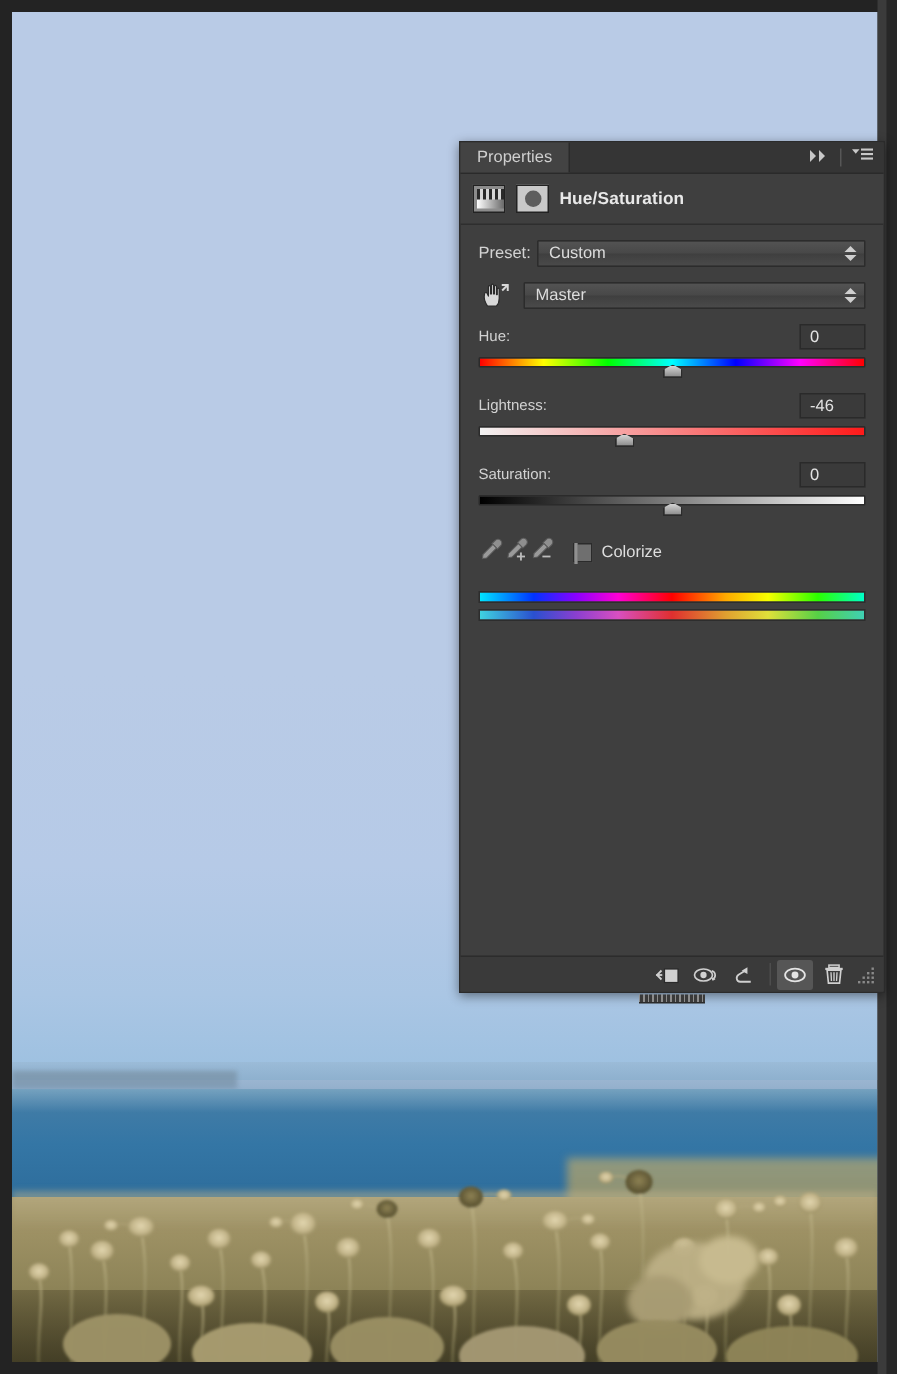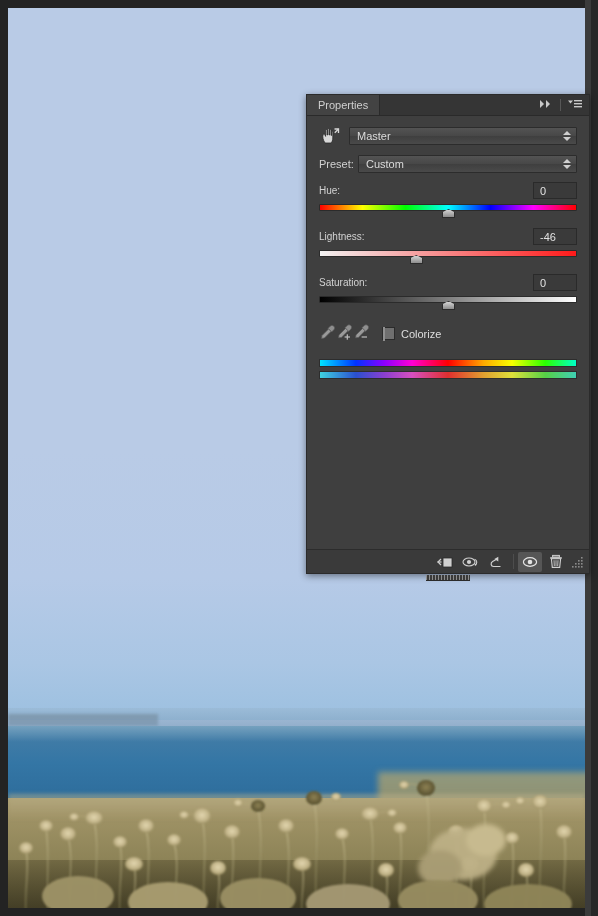--- a/index.html
+++ b/index.html
@@ -77,21 +77,21 @@
     background: linear-gradient(to bottom, rgba(92,84,52,.55), rgba(58,53,32,.9));
   }
 
   
   .plants { position: absolute; left: 0; top: 650px; width: 577px; height: 258px; }
 
   
   #properties-panel {
     position: absolute;
     left: 306px; top: 94px;
-    width: 284px; height: 480px;
+    width: 284px; height: 568px;
     background: #3f3f3f;
     border: 1px solid #2b2b2b;
     box-shadow: 0 2px 7px rgba(0,0,0,.45);
     font-size: 11px;
     color: #d6d6d6;
   }
 
   
   .panel-tabbar {
     position: relative;
@@ -466,47 +466,57 @@
           <svg width="14" height="11" viewBox="0 0 14 11">
             <path d="M0 1.5 L5 1.5 L2.5 4.5 Z" fill="#c9c9c9"></path>
             <rect x="6" y="1" width="8" height="1.4" fill="#c9c9c9"></rect>
             <rect x="6" y="4" width="8" height="1.4" fill="#c9c9c9"></rect>
             <rect x="6" y="7" width="8" height="1.4" fill="#c9c9c9"></rect>
           </svg>
         </span>
       </div>
     </div>
 
+    <div class="panel-title-row">
+      <span class="adj-icon">
+        <span class="bars"></span>
+        <span class="grad"></span>
+      </span>
+      <span class="mask-icon">
+        <span class="dot"></span>
+      </span>
+      <span class="panel-title">Hue/Saturation</span>
+    </div>
 
     <div class="panel-body">
+
+      <div class="row">
+        <span class="row-label lbl-preset">Preset:</span>
+        <div class="ps-select">
+          <span>Custom</span>
+          <span class="stepper">
+            <i class="up"></i>
+              <i class="down"></i>
+          </span>
+        </div>
+      </div>
 
       <div class="row">
         <span class="hand-tool">
           <svg width="20" height="18" viewBox="0 0 20 18">
             <path d="M5 16 C3 13 2.5 10 3 8 C3.3 6.8 4.4 6.7 4.8 7.6 L5.6 9.4 L5.6 3.2
                      C5.6 2.2 7 2.2 7 3.2 L7 8 L7.6 8 L7.6 2.2 C7.6 1.2 9 1.2 9 2.2 L9 8
                      L9.6 8 L9.6 3 C9.6 2 11 2 11 3 L11 8.4 L11.5 8.4 L11.5 4.8
                      C11.5 3.9 12.8 3.9 12.8 4.8 L12.8 11 C12.8 13.6 12 15 11 16 Z" fill="#d8d8d8" stroke="#2a2a2a" stroke-width=".8" stroke-linejoin="round"></path>
             <path d="M14.5 2 L18.5 2 L18.5 6" fill="none" stroke="#d8d8d8" stroke-width="1.3"></path>
             <path d="M18.5 2 L14.8 5.7" stroke="#d8d8d8" stroke-width="1.3"></path>
           </svg>
         </span>
         <div class="ps-select">
           <span>Master</span>
-          <span class="stepper">
-            <i class="up"></i>
-              <i class="down"></i>
-          </span>
-        </div>
-      </div>
-
-      <div class="row">
-        <span class="row-label lbl-preset">Preset:</span>
-        <div class="ps-select">
-          <span>Custom</span>
           <span class="stepper">
             <i class="up"></i>
               <i class="down"></i>
           </span>
         </div>
       </div>
 
       <div class="slider-group">
         <div class="slider-head">
           <span class="row-label">Hue:</span>

